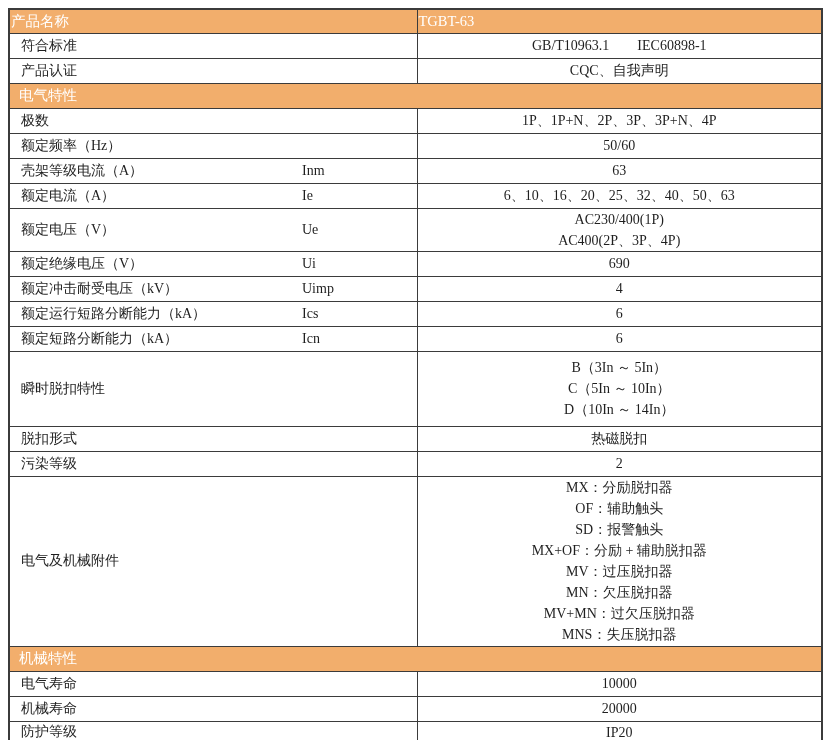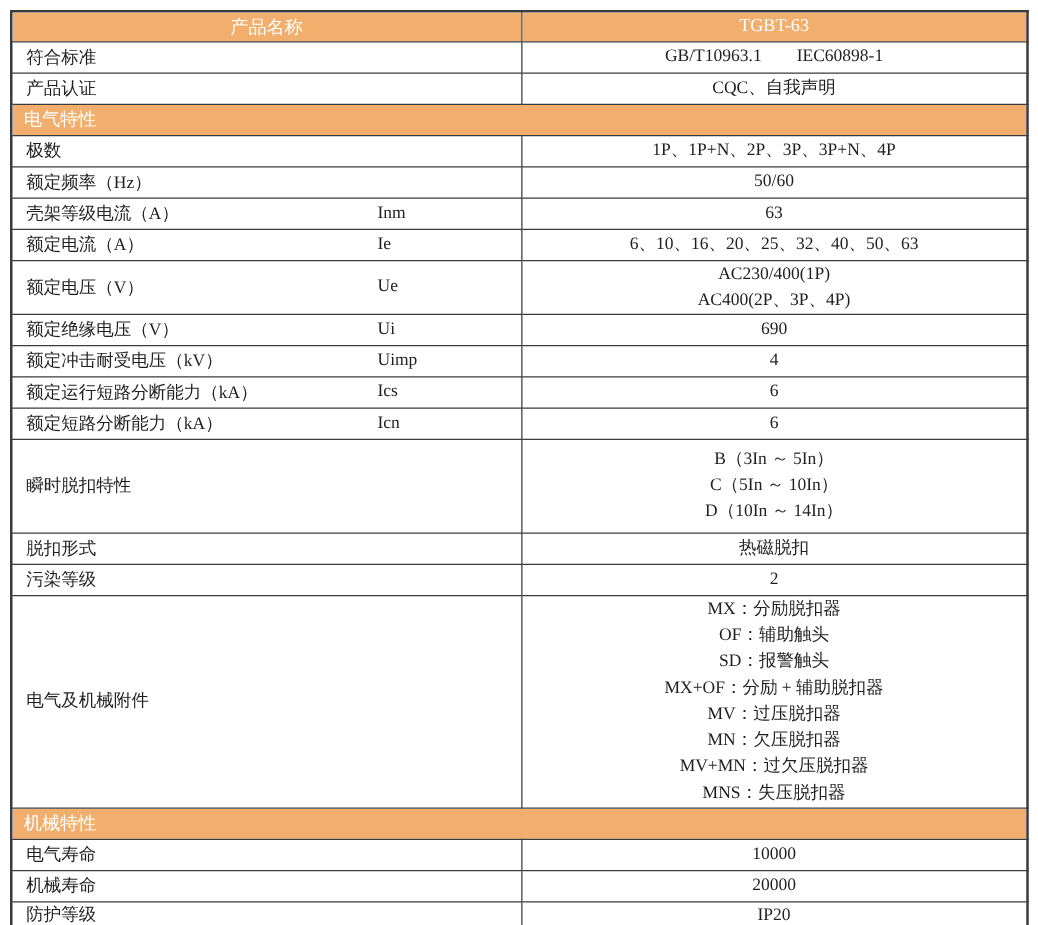--- a/index.html
+++ b/index.html
@@ -25,21 +25,21 @@
     font-size:14px;
     color:var(--text,#1f1f1f);
     vertical-align:middle;
     overflow:hidden;
   }
   tr.orange td{
     background:var(--accent,#f2ae6c);
     color:var(--header-text,#ffffff);
   }
   tr.top-header td{
-    text-align:center;
+    text-align:left;
     font-size:14.5px;
   }
   tr.section td{
     text-align:left;
     padding-left:9px;
     font-size:14.5px;
   }
   td.label-cell{
     position:relative;
     text-align:left;

